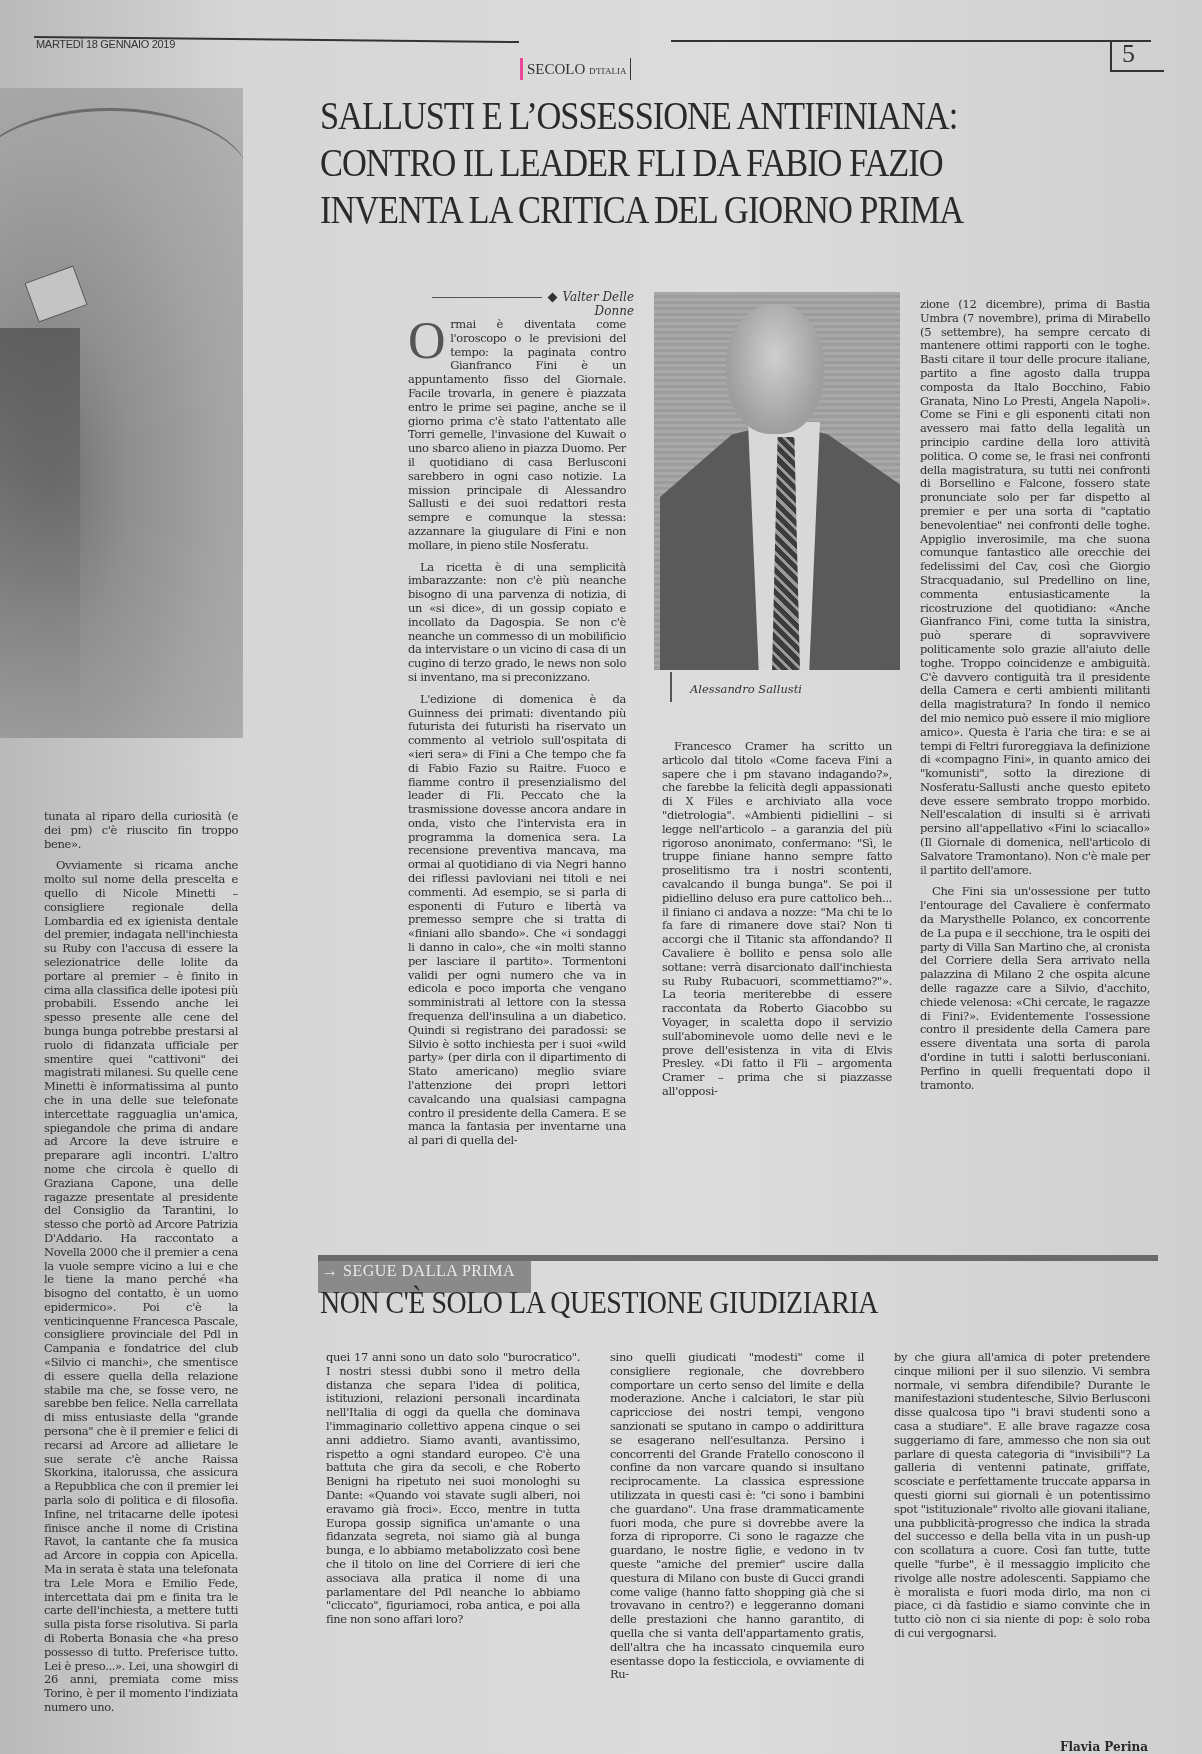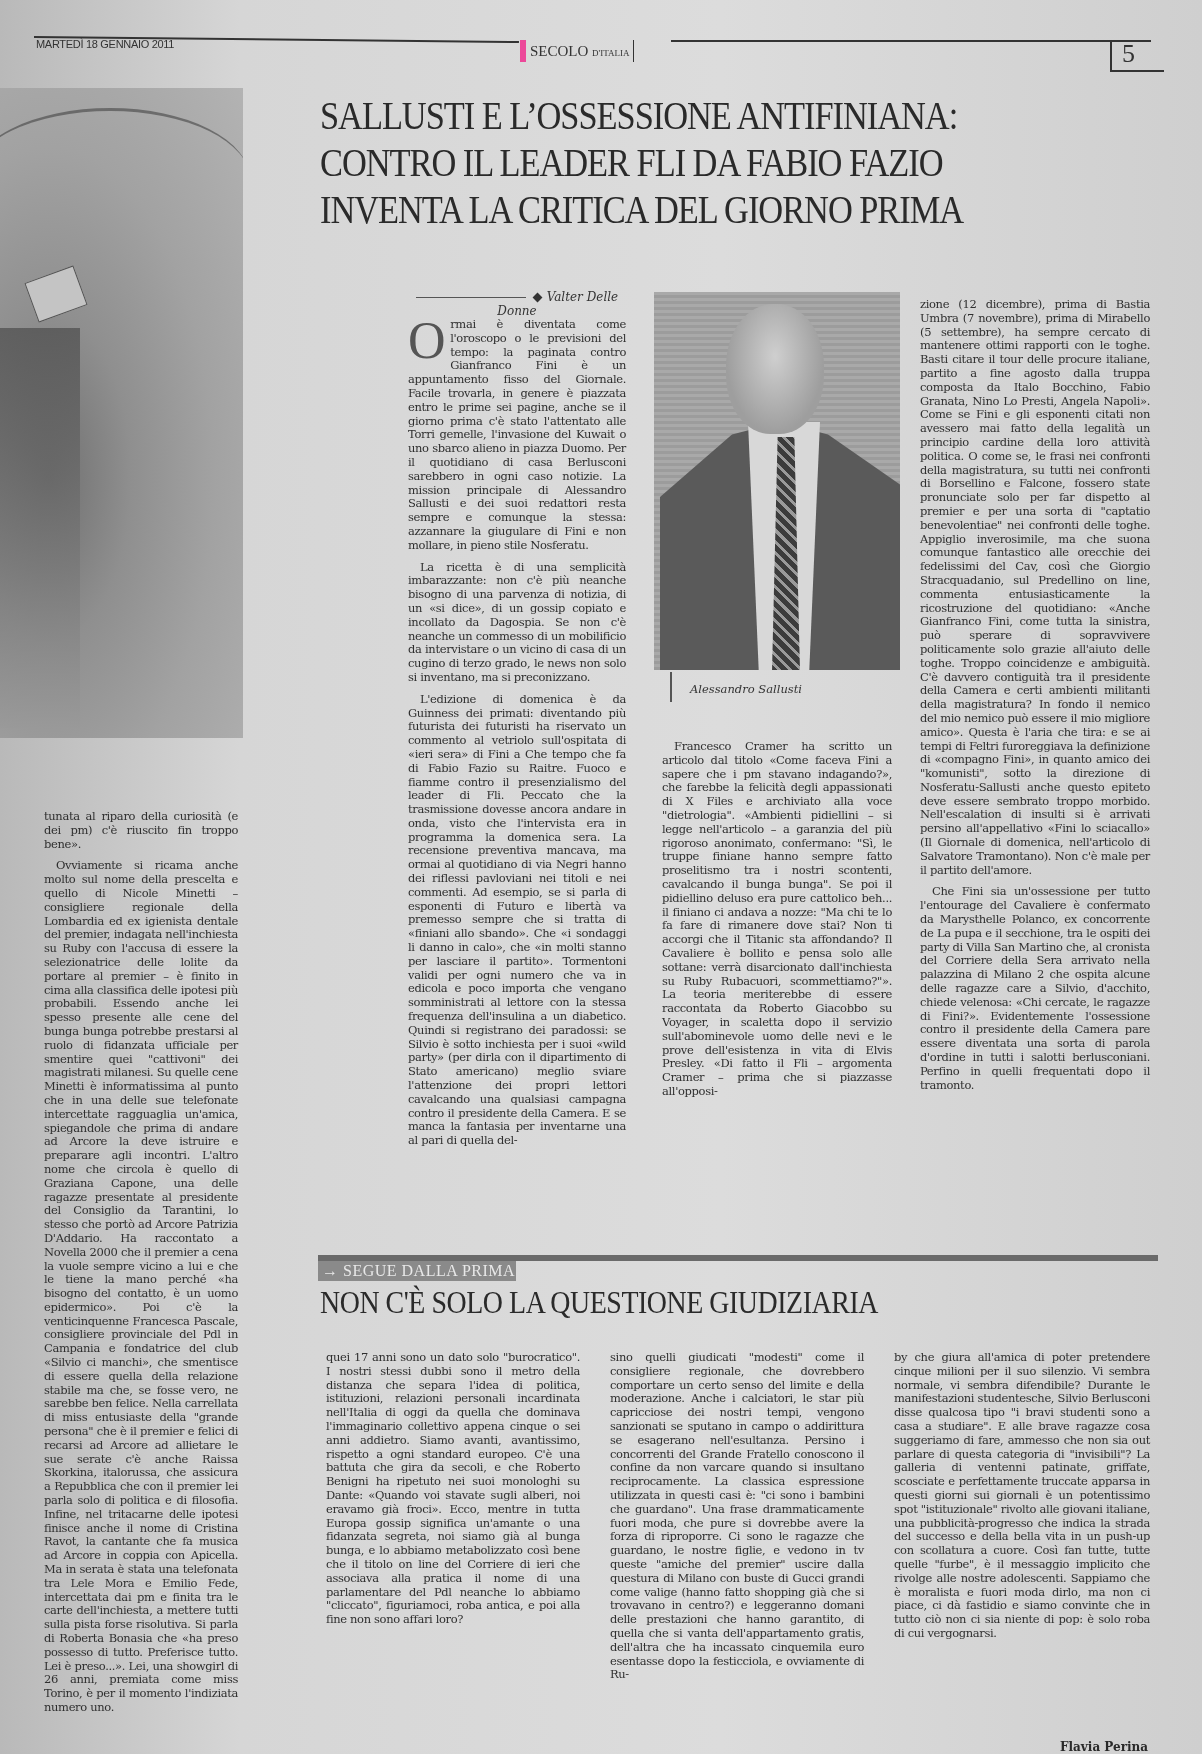--- a/index.html
+++ b/index.html
@@ -6,62 +6,62 @@
   body {
     width:1202px; height:1754px; overflow:hidden;
     background: linear-gradient(90deg, #b9b9b9 0%, #d6d6d6 20%, #dcdcdc 60%, #cfcfcf 100%);
     font-family: "DejaVu Serif", serif;
     color:#2a2a2a;
     position:relative;
   }
   .page-header { position:absolute; left:34px; top:30px; width:1130px; height:36px; }
   .hdr-line-left { position:absolute; left:0; top:6px; width:485px; height:2px; background:#333; transform:rotate(0.6deg); transform-origin:left; }
   .hdr-date { position:absolute; left:2px; top:8px; font-family:"Liberation Sans", sans-serif; font-size:11px; letter-spacing:-0.3px; color:#333; }
-  .hdr-masthead { position:absolute; left:486px; top:10px; font-family:"Liberation Serif", serif; font-size:15px; color:#333; border-left:6px solid #ec4899; border-right:1px solid #333; padding:0 4px; height:22px; line-height:22px;text-align:center; }
+  .hdr-masthead { position:absolute; left:486px; top:28px; font-family:"Liberation Serif", serif; font-size:15px; color:#333; border-left:3px solid #ec4899; border-right:1px solid #333; padding:0 4px; height:22px; line-height:22px;text-align:center; }
   .hdr-masthead small { font-size:9px; }
   .hdr-line-right { position:absolute; left:637px; top:10px; width:480px; height:2px; background:#333; }
   .hdr-pagenum { position:absolute; left:1076px; top:10px; width:42px; font-family:"Liberation Serif", serif; font-size:26px; color:#333; border-left:2px solid #333; border-bottom:2px solid #333; padding-left:10px; height:30px; line-height:28px; }
 
   .left-photo { position:absolute; left:0; top:88px; width:243px; height:650px;
     background: radial-gradient(ellipse at 20% 60%, #6f6f6f 0%, #8f8f8f 30%, #a2a2a2 60%, #b3b3b3 100%); overflow:hidden; }
   .left-photo .shape1 { position:absolute; left:-30px; top:20px; width:280px; height:140px; border-top:3px solid #444; border-radius:60% 60% 0 0; opacity:.6; }
   .left-photo .shape2 { position:absolute; left:30px; top:185px; width:50px; height:40px; background:#c4c4c4; border:1px solid #555; transform:rotate(-20deg); }
   .left-photo .shape3 { position:absolute; left:0; top:240px; width:80px; height:400px; background:linear-gradient(180deg,#4b4b4b,#777 60%,#999); opacity:.7; }
 
   .headline { position:absolute; left:320px; top:92px; width:860px; font-family:"Liberation Serif", serif; font-size:40px; line-height:47px; color:#2a2a2a; letter-spacing:-1.2px; transform:scaleX(0.86); transform-origin:left top; white-space:nowrap; }
   .headline div { margin:0; }
 
   .col { position:absolute; font-size:11.5px; line-height:13.8px; text-align:justify; color:#2f2f2f; font-family:"DejaVu Serif", serif; letter-spacing:-0.35px; }
   .col p { margin:8px; text-indent:12px; }
   .col p.noindent { text-indent:0; }
-  .byline { position:absolute; left:400px; top:290px; width:234px; text-align:center; font-style:italic; font-size:12px; color:#333; }
+  .byline { position:absolute; left:400px; top:290px; width:234px; text-align:right; font-style:italic; font-size:12px; color:#333; }
   .byline::before { content:""; display:inline-block; width:110px; height:1px; background:#555; vertical-align:middle; margin-right:4px; }
   .byline .dot { display:inline-block; width:7px; height:7px; background:#333; transform:rotate(45deg); margin-right:6px; vertical-align:middle; }
   .dropcap { float:left; font-family:"Liberation Serif", serif; font-size:52px; line-height:42px; margin:2px 5px 0 0; color:#555; }
 
   .photo { position:absolute; left:654px; top:292px; width:246px; height:378px; background:#8a8a8a; overflow:hidden; }
   .photo .bg { position:absolute; inset:0; background:repeating-linear-gradient(0deg,#9c9c9c 0 3px,#a9a9a9 3px 6px); }
   .photo .head { position:absolute; left:72px; top:12px; width:98px; height:130px; background:radial-gradient(ellipse at 50% 40%, #cfcfcf, #9e9e9e 70%); border-radius:48% 48% 45% 45%; }
   .photo .suit { position:absolute; left:6px; top:130px; width:240px; height:250px; background:#5a5a5a; clip-path:polygon(0 30%, 30% 5%, 50% 0, 70% 5%, 100% 25%, 100% 100%, 0 100%); }
   .photo .shirt { position:absolute; left:94px; top:130px; width:72px; height:250px; background:#d8d8d8; clip-path:polygon(0 0,100% 0,85% 100%,15% 100%); }
   .photo .tie { position:absolute; left:118px; top:145px; width:28px; height:235px; background:repeating-linear-gradient(45deg,#3c3c3c 0 5px,#9a9a9a 5px 8px); clip-path:polygon(20% 0,80% 0,100% 100%,0 100%); }
   .caption-bar { position:absolute; left:670px; top:672px; width:2px; height:30px; background:#555; }
   .caption { position:absolute; left:690px; top:682px; font-style:italic; font-size:11.5px; color:#333; }
 
   .seg-bar { position:absolute; left:318px; top:1255px; width:840px; height:6px; background:#6a6a6a; }
-  .seg-label { position:absolute; left:318px; top:1261px; height:20px; background:#8a8a8a; color:#e8e8e8; font-family:"Liberation Serif", serif; font-size:16px; line-height:20px; padding:0 1px 0 4px; letter-spacing:0.5px; }
+  .seg-label { position:absolute; left:318px; top:1261px; height:32px; background:#8a8a8a; color:#e8e8e8; font-family:"Liberation Serif", serif; font-size:16px; line-height:20px; padding:0 16px 0 4px; letter-spacing:0.5px; }
   .headline2 { position:absolute; left:320px; top:1285px; font-family:"Liberation Serif", serif; font-size:31px; line-height:36px; color:#2a2a2a; letter-spacing:-0.5px; transform:scaleX(0.9); transform-origin:left top; white-space:nowrap; }
   .signature { position:absolute; left:1060px; top:1740px; font-weight:bold; font-size:12px; color:#2a2a2a;text-align:right; }
 </style>
 </head>
 <body>
 
 <div class="page-header">
   <div class="hdr-line-left"></div>
-  <div class="hdr-date">MARTEDÌ 18 GENNAIO 2011</div>
+  <div class="hdr-date">MARTEDÌ 18 GENNAIO 2019</div>
   <div class="hdr-masthead">
     <span>SECOLO</span>
     <small>D'ITALIA</small>
   </div>
   <div class="hdr-line-right"></div>
   <div class="hdr-pagenum">5</div>
 </div>
 
 <div class="left-photo">
   <div class="shape1"></div>

